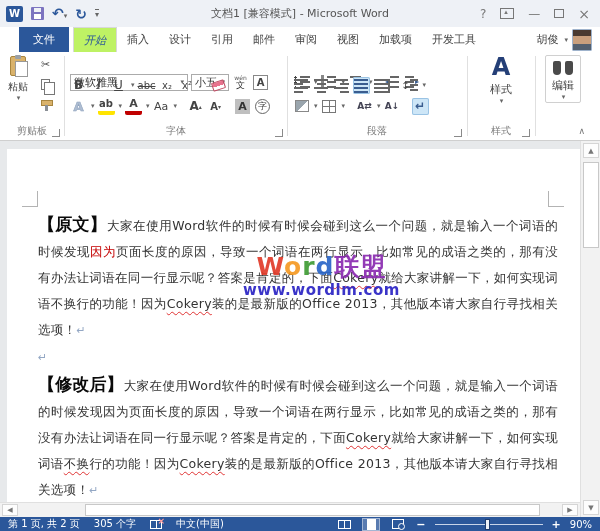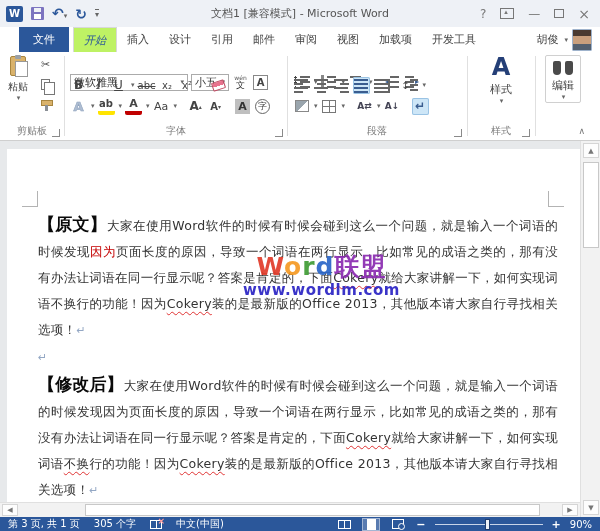--- a/index.html
+++ b/index.html
@@ -399,21 +399,21 @@
     <div class="sbtn down">▼</div>
   </div>
 
   <div class="hscroll">
     <div class="sbtn left">◀</div>
     <div class="hthumb"></div>
     <div class="sbtn right">▶</div>
   </div>
 
   <div class="statusbar">
-    <span class="sb-item">第 3 页, 共 1 页</span>
+    <span class="sb-item">第 1 页, 共 2 页</span>
     <span class="sb-item">305 个字</span>
     <span class="sb-item">
       <span class="book-ic">
           <span class="x">×</span>
         </span>
     </span>
     <span class="sb-item">中文(中国)</span>
     <span class="sb-right">
       <span class="view-btn">
           <span class="vw-read"></span>

